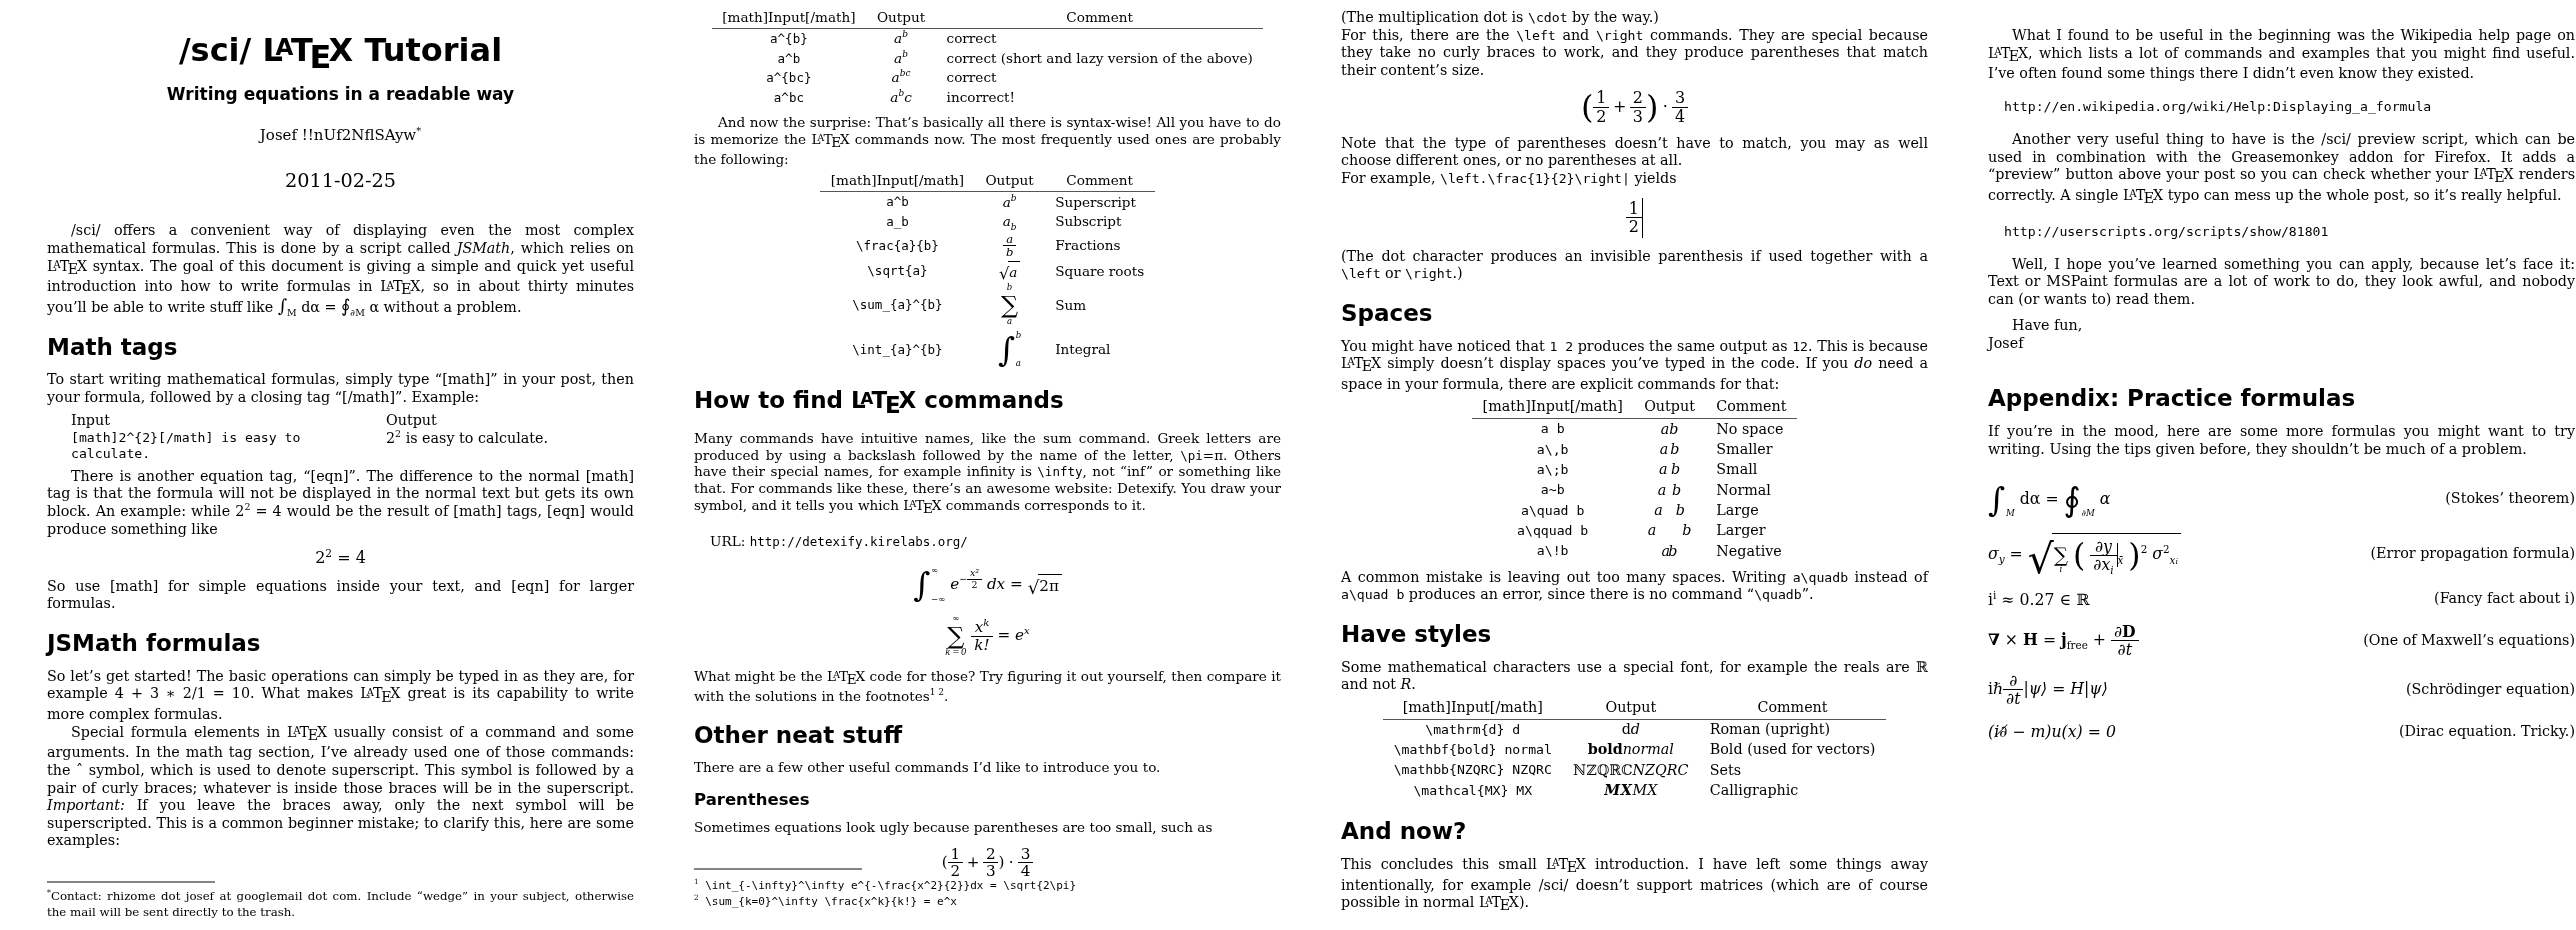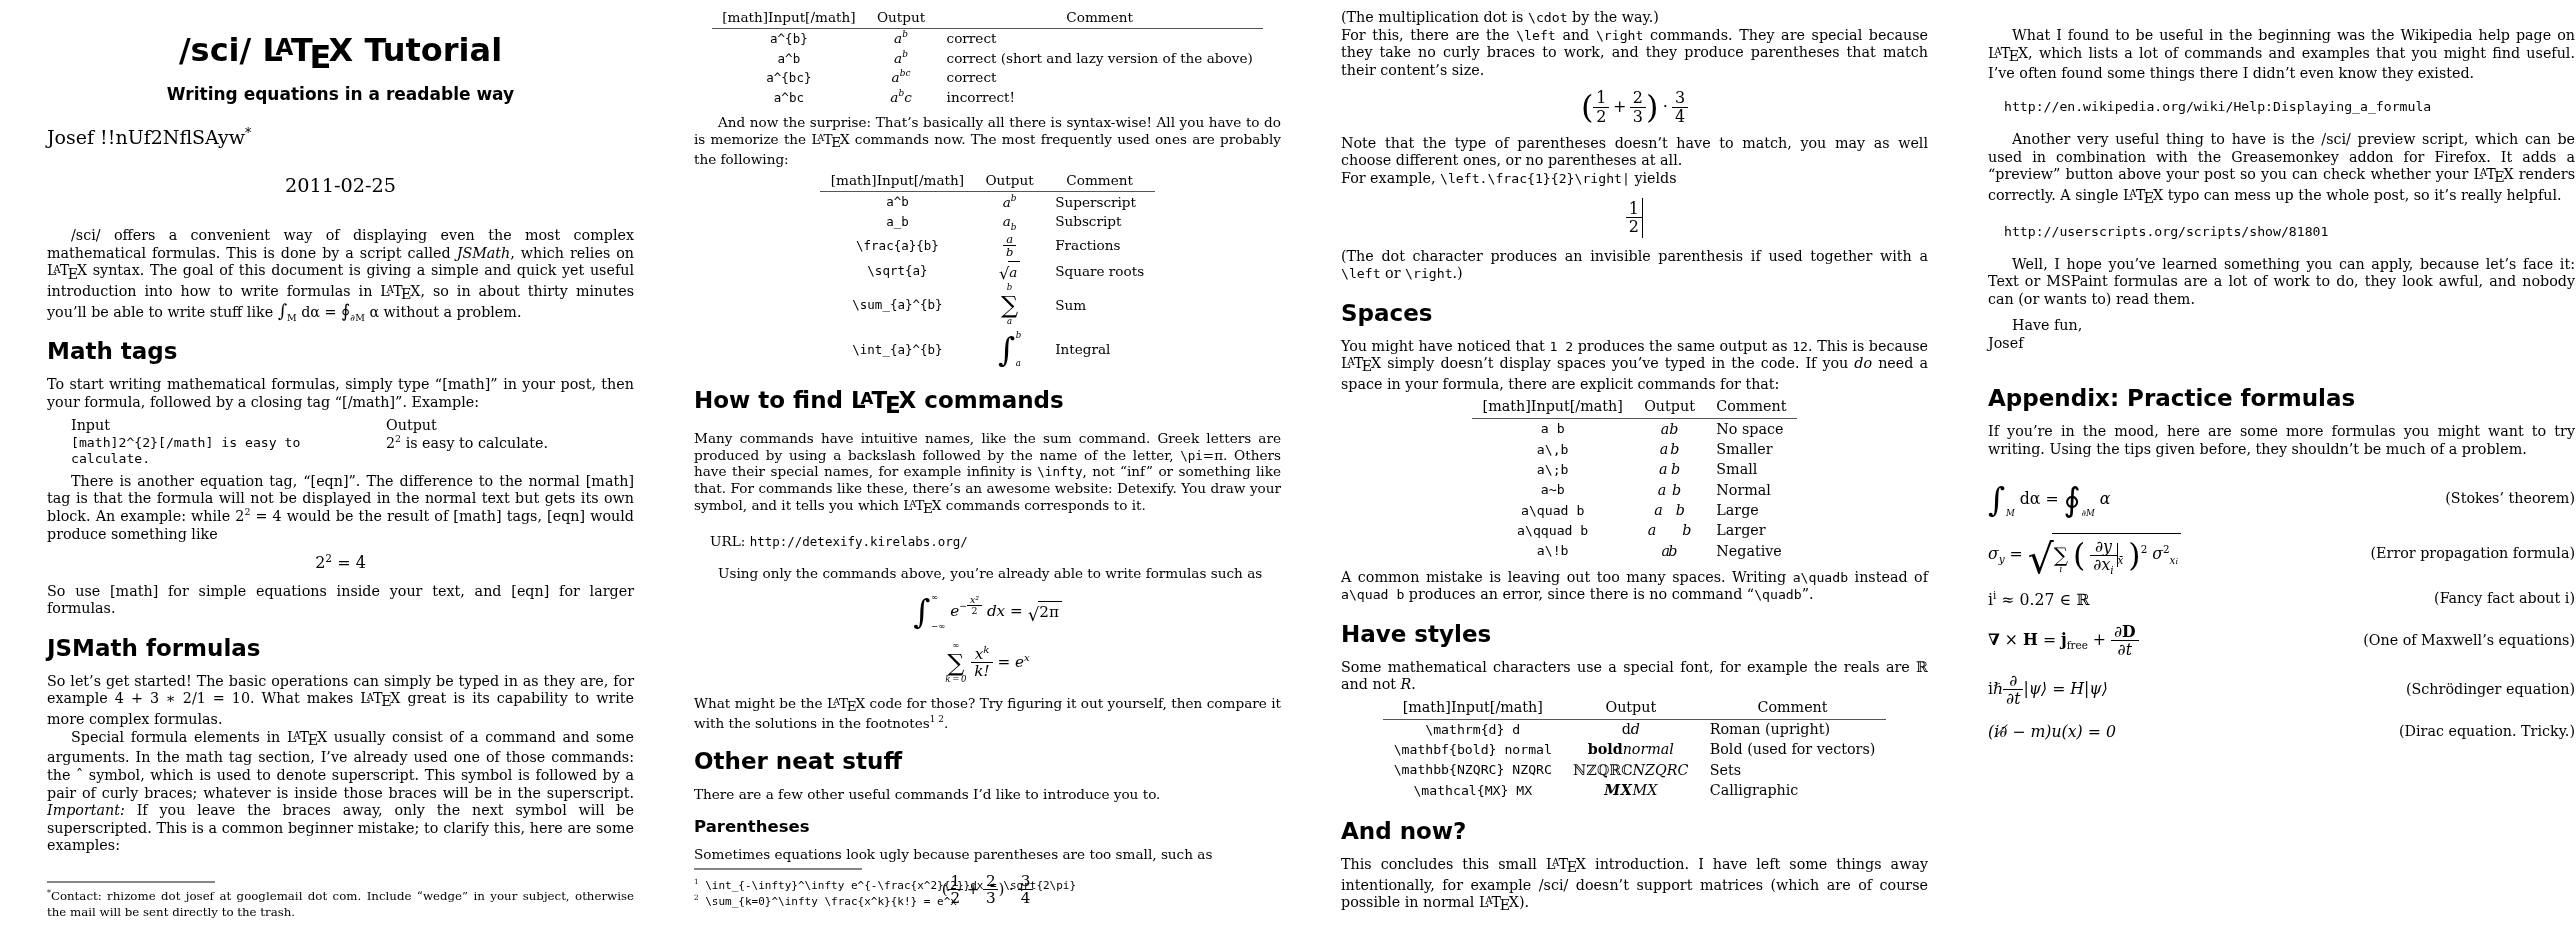--- a/index.html
+++ b/index.html
@@ -9,21 +9,21 @@
   .col{width:587px;flex:0 0 587px;position:relative;box-sizing:border-box;}
   .col1{padding-top:33px;}
   .col2{padding-top:4.3px;font-size:13.6px;}
   .col3{padding-top:9px;}
   .col4{padding-top:27px;}
   p{margin:0;text-align:justify;}
   .indent{text-indent:24px;}
   .gap-top{margin-top:7.2px;}
   .h1{font-family:"DejaVu Sans",sans-serif;font-weight:bold;font-size:32px;line-height:1.1;text-align:center;margin:0 0 8.6px;}
   .subtitle{font-family:"DejaVu Sans",sans-serif;font-weight:bold;font-size:17px;text-align:center;margin:0 0 21.5px;}
-  .author{font-size:19px;text-align:left;margin:0 0 24px;}
+  .author{font-size:15px;text-align:center;margin:0 0 24px;}
   .date{font-size:19.3px;text-align:center;margin:0 0 30px;}
   .h2{font-family:"DejaVu Sans",sans-serif;font-weight:bold;font-size:23px;line-height:1.15;margin:17px 0 11.4px;}
   .h3{font-family:"DejaVu Sans",sans-serif;font-weight:bold;font-size:16.5px;margin:14.3px 0 8.6px;}
   .r-code,.code{font-family:"DejaVu Sans Mono",monospace;font-size:0.92em;}
   .r-i{font-style:italic;}
   .r-sup{font-size:66%;vertical-align:super;line-height:0;}
   .r-sub{font-size:66%;vertical-align:sub;line-height:0;}
   .r-op{font-size:1.25em;line-height:0;}
   .v{font-style:italic;}
   .up{font-style:normal;}
@@ -221,21 +221,20 @@
                 </span>
               </span></td>
             <td class="ccmt">Integral</td>
           </tr>
       </tbody>
     </table>
 
     <div class="h2"><span>How to find </span><span class="latex"><span class="l">L</span><span class="la">A</span><span class="l">T</span><span class="le">E</span><span class="l">X</span></span><span> commands</span></div>
     <p><span>Many commands have intuitive names, like the sum command. Greek letters are produced by using a backslash followed by the name of the letter, </span><span class="r-code">\pi</span><span>=π. Others have their special names, for example infinity is </span><span class="r-code">\infty</span><span>, not “inf” or something like that. For commands like these, there’s an awesome website: Detexify. You draw your symbol, and it tells you which </span><span class="latex"><span class="l">L</span><span class="la">A</span><span class="l">T</span><span class="le">E</span><span class="l">X</span></span><span> commands corresponds to it.</span></p>
     <p class="urlline"><span>URL: </span><span class="code">http://detexify.kirelabs.org/</span></p>
-    <p class="indent">Using only the commands above, you’re already able to write formulas such as</p>
 
     <div class="eq">
       <span class="intgrp">
           <span class="iop">∫</span>
           <span class="lims">
             <span class="lt">∞</span>
             <span class="lb">−∞</span>
           </span>
         </span>
       <span class="v">e</span><span class="expgrp">

